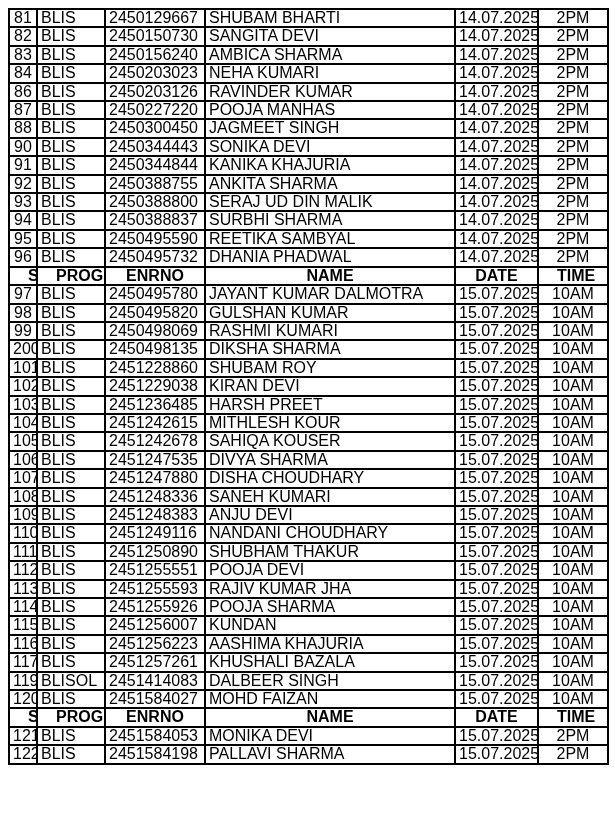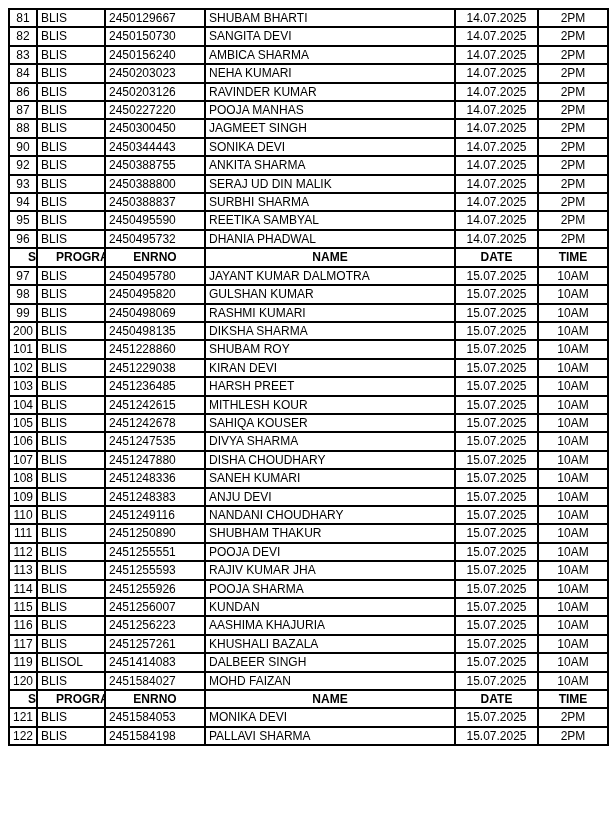--- a/index.html
+++ b/index.html
@@ -17,21 +17,21 @@
     box-sizing: border-box;
     width: 615px;
     height: 828px;
     padding: 8px 8px 0 8px;
   }
   table.schedule {
     border-collapse: collapse;
     table-layout: fixed;
     width: 599px;
     color: #000000;
-    font-size: 12px;
+    font-size: 16px;
   }
   table.schedule td,
   table.schedule th {
     border: 2px solid #000000;
     height: 16.4px;
     box-sizing: content-box;
     padding: 0 3px;
     overflow: hidden;
     white-space: nowrap;
     line-height: 16.4px;
@@ -123,20 +123,28 @@
         </tr>
         <tr>
           <td class="al-center">90</td>
           <td class="al-left">BLIS</td>
           <td class="al-left">2450344443</td>
           <td class="al-left">SONIKA DEVI</td>
           <td class="al-center">14.07.2025</td>
           <td class="al-center">2PM</td>
         </tr>
         <tr>
+          <td class="al-center">91</td>
+          <td class="al-left">BLIS</td>
+          <td class="al-left">2450344844</td>
+          <td class="al-left">KANIKA KHAJURIA</td>
+          <td class="al-center">14.07.2025</td>
+          <td class="al-center">2PM</td>
+        </tr>
+        <tr>
           <td class="al-center">92</td>
           <td class="al-left">BLIS</td>
           <td class="al-left">2450388755</td>
           <td class="al-left">ANKITA SHARMA</td>
           <td class="al-center">14.07.2025</td>
           <td class="al-center">2PM</td>
         </tr>
         <tr>
           <td class="al-center">93</td>
           <td class="al-left">BLIS</td>

